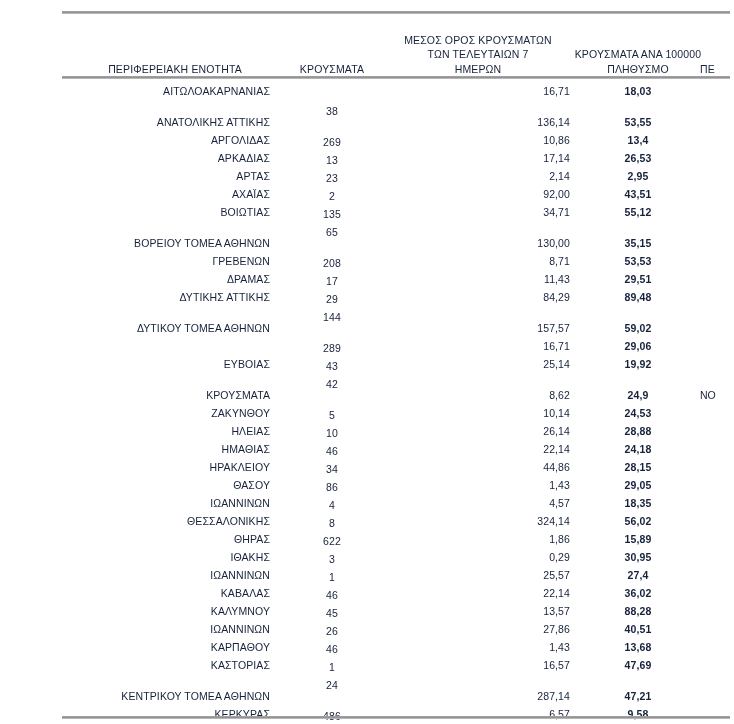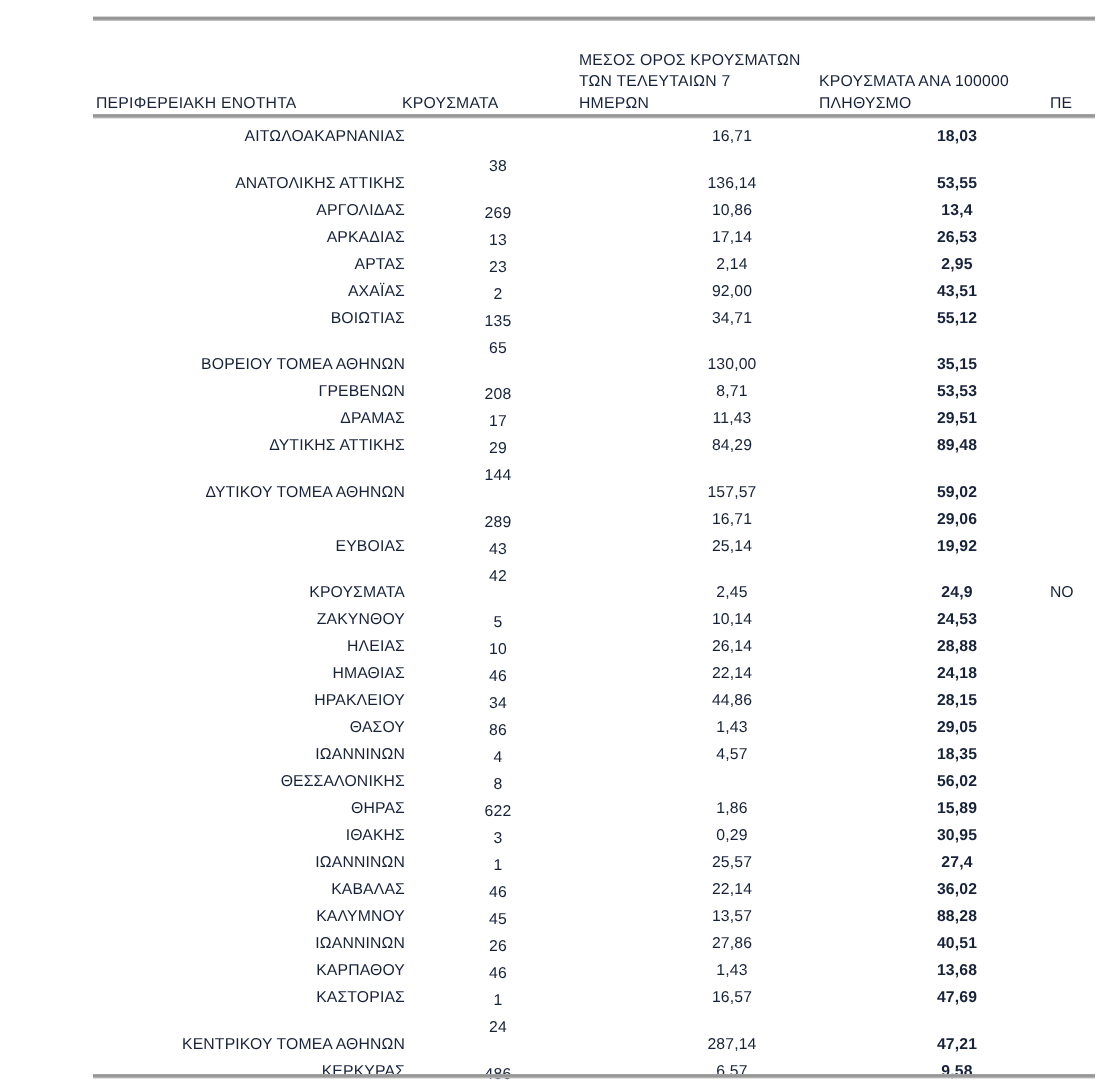--- a/index.html
+++ b/index.html
@@ -41,21 +41,21 @@
     top: 20px;
     width: 734px;
     height: 56px;
   }
   .hcell {
     position: absolute;
     font-size: 10.5px;
     font-weight: 400;
     letter-spacing: 0.15px;
     color: #16213a;
-    text-align: left;
+    text-align: center;
     line-height: 14.5px;
     white-space: pre-line;
   }
   .h-name  { left: 64px;  width: 222px; bottom: 0; }
   .h-cases { left: 268px; width: 128px; bottom: 0; }
   .h-avg   { left: 386px; width: 184px; bottom: 0; }
   .h-per   { left: 546px; width: 184px; bottom: 0; }
   .h-next  { left: 700px; width: 60px;  bottom: 0; text-align: left; overflow: hidden; }
 
   
@@ -75,21 +75,21 @@
     position: absolute;
     top: 0;
     font-size: 10.5px;
     line-height: 18px;
     letter-spacing: 0.1px;
     color: #16213a;
     white-space: nowrap;
   }
   .c-name  { left: 48px;  width: 222px; text-align: right; }
   .c-cases { left: 268px; width: 128px; text-align: center; margin-top: 20px; }
-  .c-avg   { left: 396px; width: 184px; text-align: center; }
+  .c-avg   { left: 386px; width: 184px; text-align: right; }
   .c-per   { left: 546px; width: 184px; text-align: center; font-weight: bold; }
 
   
   .edge {
     position: absolute;
     left: 700px;
     width: 40px;
     font-size: 10.5px;
     line-height: 18px;
     color: #16213a;
@@ -202,21 +202,21 @@
       <div class="row">
         <div class="cell c-name">ΕΥΒΟΙΑΣ</div>
         <div class="cell c-cases">42</div>
         <div class="cell c-avg">25,14</div>
         <div class="cell c-per">19,92</div>
       </div>
       <div class="row spacer"></div>
       <div class="row">
         <div class="cell c-name">ΚΡΟΥΣΜΑΤΑ</div>
         <div class="cell c-cases">5</div>
-        <div class="cell c-avg">2,45</div>
+        <div class="cell c-avg">8,62</div>
         <div class="cell c-per">24,9</div>
         <div class="edge">ΝΟ</div>
       </div>
       <div class="row">
         <div class="cell c-name">ΖΑΚΥΝΘΟΥ</div>
         <div class="cell c-cases">10</div>
         <div class="cell c-avg">10,14</div>
         <div class="cell c-per">24,53</div>
       </div>
       <div class="row">
@@ -245,20 +245,21 @@
       </div>
       <div class="row">
         <div class="cell c-name">ΙΩΑΝΝΙΝΩΝ</div>
         <div class="cell c-cases">8</div>
         <div class="cell c-avg">4,57</div>
         <div class="cell c-per">18,35</div>
       </div>
       <div class="row">
         <div class="cell c-name">ΘΕΣΣΑΛΟΝΙΚΗΣ</div>
         <div class="cell c-cases">622</div>
+        <div class="cell c-avg">324,14</div>
         <div class="cell c-per">56,02</div>
       </div>
       <div class="row">
         <div class="cell c-name">ΘΗΡΑΣ</div>
         <div class="cell c-cases">3</div>
         <div class="cell c-avg">1,86</div>
         <div class="cell c-per">15,89</div>
       </div>
       <div class="row">
         <div class="cell c-name">ΙΘΑΚΗΣ</div>

